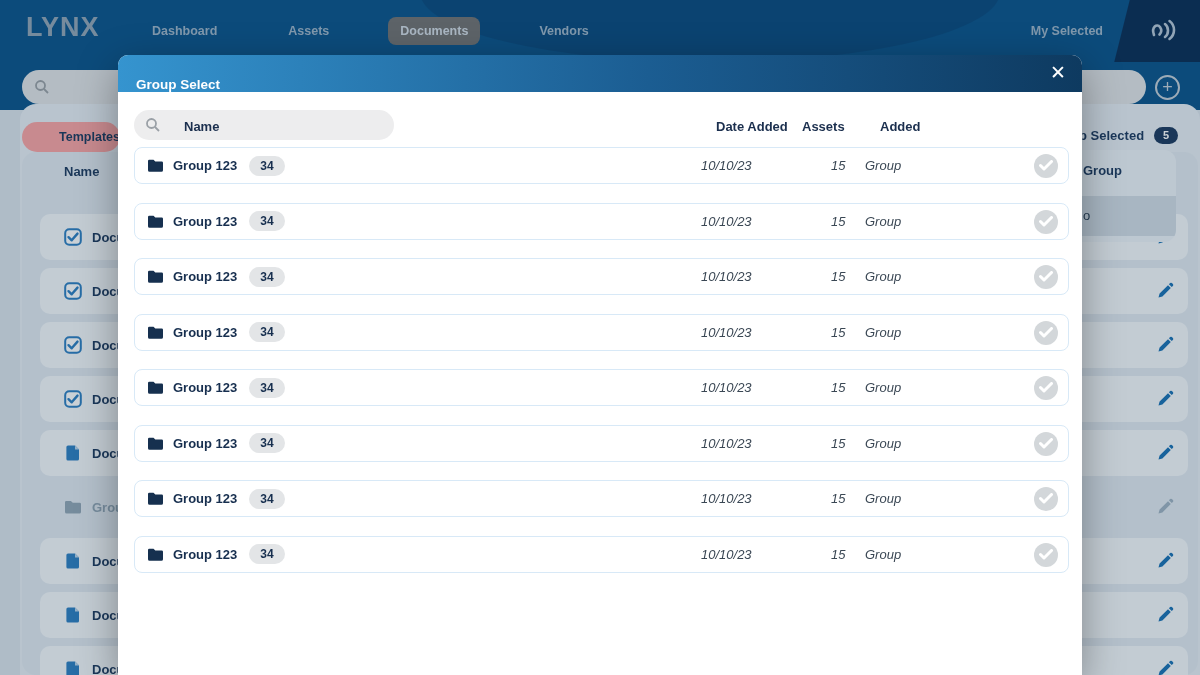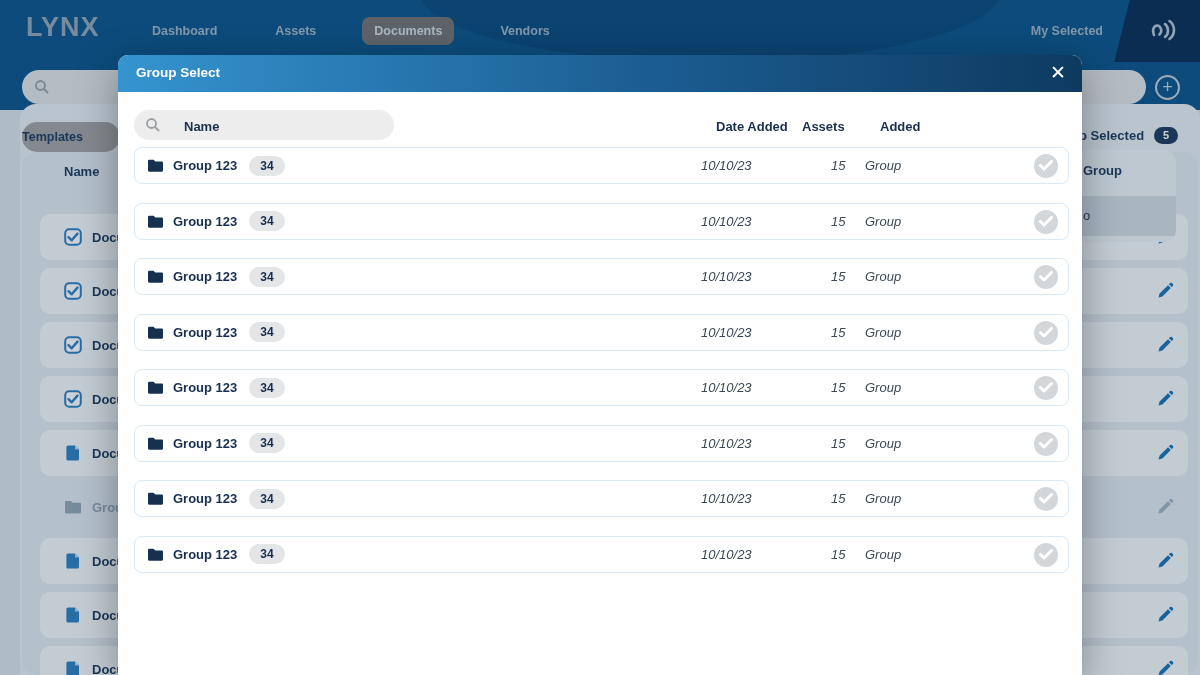--- a/index.html
+++ b/index.html
@@ -4,52 +4,52 @@
 <style>
   * { margin:0; padding:0; box-sizing:border-box; }
   html,body { width:1200px; height:675px; overflow:hidden; }
   body { position:relative; background:#dce4ec; font-family:"Liberation Sans", sans-serif; }
 
   
   #nav { position:absolute; left:0; top:0; width:1200px; height:110px; background:#0b548b; overflow:hidden; z-index:1; }
   #nav .dome { position:absolute; left:420px; top:-78px; width:580px; height:140px; background:#0a4a7e; border-radius:50%; }
   #nav .corner { position:absolute; right:-14px; top:0; width:92px; height:62px; background:#0a2e55; transform:skewX(-14deg); }
   .logo { position:absolute; left:26px; top:12px; font-size:27px; font-weight:900; letter-spacing:1px; color:#93a6b6; }
-  .navlinks { position:absolute; left:140px; top:17px; display:flex; align-items:flex-end; gap:34px; }
+  .navlinks { position:absolute; left:140px; top:17px; display:flex; align-items:flex-end; gap:47px; }
   .navlink { color:#9fb6ca; font-size:12.5px; font-weight:700; padding:7px 12px; border-radius:8px; cursor:pointer; }
   .navlink.active { background:#737373; color:#d4dde6; }
   .account { position:absolute; right:97px; top:24px; color:#9fb6ca; font-size:12.5px; font-weight:700; cursor:pointer; }
   .nfc { position:absolute; right:22px; top:14px; width:32px; height:32px; }
   .searchbar { position:absolute; left:22px; top:70px; width:1124px; height:34px; border-radius:17px; background:#e2e5e7; display:flex; align-items:center; padding-left:12px; }
   .pluscircle { position:absolute; right:20px; top:75px; width:25px; height:25px; border:2px solid #c4cfd8; border-radius:50%; color:#c4cfd8; font-size:18px; line-height:21px; text-align:center; cursor:pointer; }
 
   
   #page { position:absolute; left:20px; top:104px; width:1180px; height:571px; background:#e8eff5; border-radius:16px 16px 0 0; z-index:1; }
-  .tab { position:absolute; left:2px; top:18px; width:98px; height:30px; border-radius:16px; background:#a3a3a3; color:#1d3a5f; font-size:12.5px; font-weight:700; text-align:left; line-height:30px; cursor:pointer; }
+  .tab { position:absolute; left:2px; top:18px; width:98px; height:30px; border-radius:16px; background:#fca5a5; color:#1d3a5f; font-size:12.5px; font-weight:700; text-align:right; line-height:30px; cursor:pointer; }
   .inner { position:absolute; left:2px; top:48px; width:1176px; height:523px; background:#e2eaf1; border-radius:14px; }
   .bg-name-header { position:absolute; left:44px; top:60px; font-size:13px; font-weight:700; color:#1d3a5f; }
   .sel-wrap { position:absolute; left:1028px; top:23px; display:flex; align-items:center; gap:10px; }
   .sel-label { font-size:13px; font-weight:700; color:#1d3a5f; white-space:nowrap; }
   .sel-badge { min-width:24px; height:17px; border-radius:9px; background:#1d3a5f; color:#fff; font-size:11px; font-weight:700; text-align:center; line-height:17px; padding:0 4px; }
   .bgrow { position:absolute; left:20px; width:1148px; height:46px; background:#f5f9fc; border-radius:10px; display:flex; align-items:center; }
   .bgrow.disabled { background:transparent; }
   .bgrow .ic { margin-left:24px; width:18px; height:18px; flex:0 0 18px; }
   .bgrow .lbl { margin-left:10px; font-size:13px; font-weight:700; color:#1d3a5f; white-space:nowrap; }
   .bgrow.disabled .lbl { color:#93a7b7; }
   .bgrow .pencil { position:absolute; left:1116px; top:14px; width:18px; height:18px; cursor:pointer; }
   .dropcard { position:absolute; left:1020px; top:46px; width:136px; height:92px; background:#eef4f9; border-radius:12px; overflow:hidden; }
   .dropcard .dhead { position:absolute; left:43px; top:13px; font-size:13px; font-weight:700; color:#1d3a5f; }
   .dropcard .dband { position:absolute; left:0; top:46px; width:136px; height:40px; background:#d3dde6; }
   .dropcard .dband span { position:absolute; left:43px; top:12px; font-size:13px; color:#2c4257; }
 
   
   #overlay { position:absolute; left:0; top:0; width:1200px; height:675px; background:rgba(18,44,70,0.22); z-index:5; }
   #modal { position:absolute; left:118px; top:55px; width:964px; height:620px; background:#fff; border-radius:10px 10px 0 0; overflow:hidden; box-shadow:0 12px 40px rgba(0,0,0,.35); z-index:10; }
   .mhead { position:absolute; left:0; top:0; width:964px; height:37px; background:linear-gradient(90deg,#3594cf 0%,#1b5d92 55%,#0e3a60 100%); }
-  .mtitle { position:absolute; left:18px; top:10px; color:#fff; font-size:13.5px; font-weight:700; }
+  .mtitle { position:absolute; left:18px; top:22px; color:#fff; font-size:13.5px; font-weight:700; }
   .mclose { position:absolute; right:16px; top:7px; color:#fff; font-size:19px; line-height:22px; cursor:pointer; }
   .msearch { position:absolute; left:16px; top:55px; width:260px; height:30px; border-radius:15px; background:#ededee; display:flex; align-items:center; padding-left:11px; }
   .msearch input, .searchbar input { border:none; background:transparent; outline:none; font-size:13px; color:#333; width:200px; margin-left:7px; font-family:"Liberation Sans", sans-serif; }
   .mcols { position:absolute; left:16px; top:64px; width:935px; height:16px; }
   .mcols span { position:absolute; top:0; font-size:13px; font-weight:700; color:#1b2f4e; }
   .mrows { position:absolute; left:16px; top:92px; width:935px; height:520px; }
   .mrow { position:absolute; left:0; width:935px; height:37px; background:#fff; border:1px solid #d8e9f7; border-radius:8px; display:flex; align-items:center; cursor:pointer; }
   .mrow .ic { margin-left:12px; width:17px; height:15px; flex:0 0 17px; }
   .mname { margin-left:9px; font-size:13px; font-weight:700; color:#172f4f; }
   .mbadge { margin-left:12px; height:20px; border-radius:10px; background:#e3e5e7; color:#172f4f; font-size:12px; font-weight:700; line-height:20px; padding:0 11px; }

